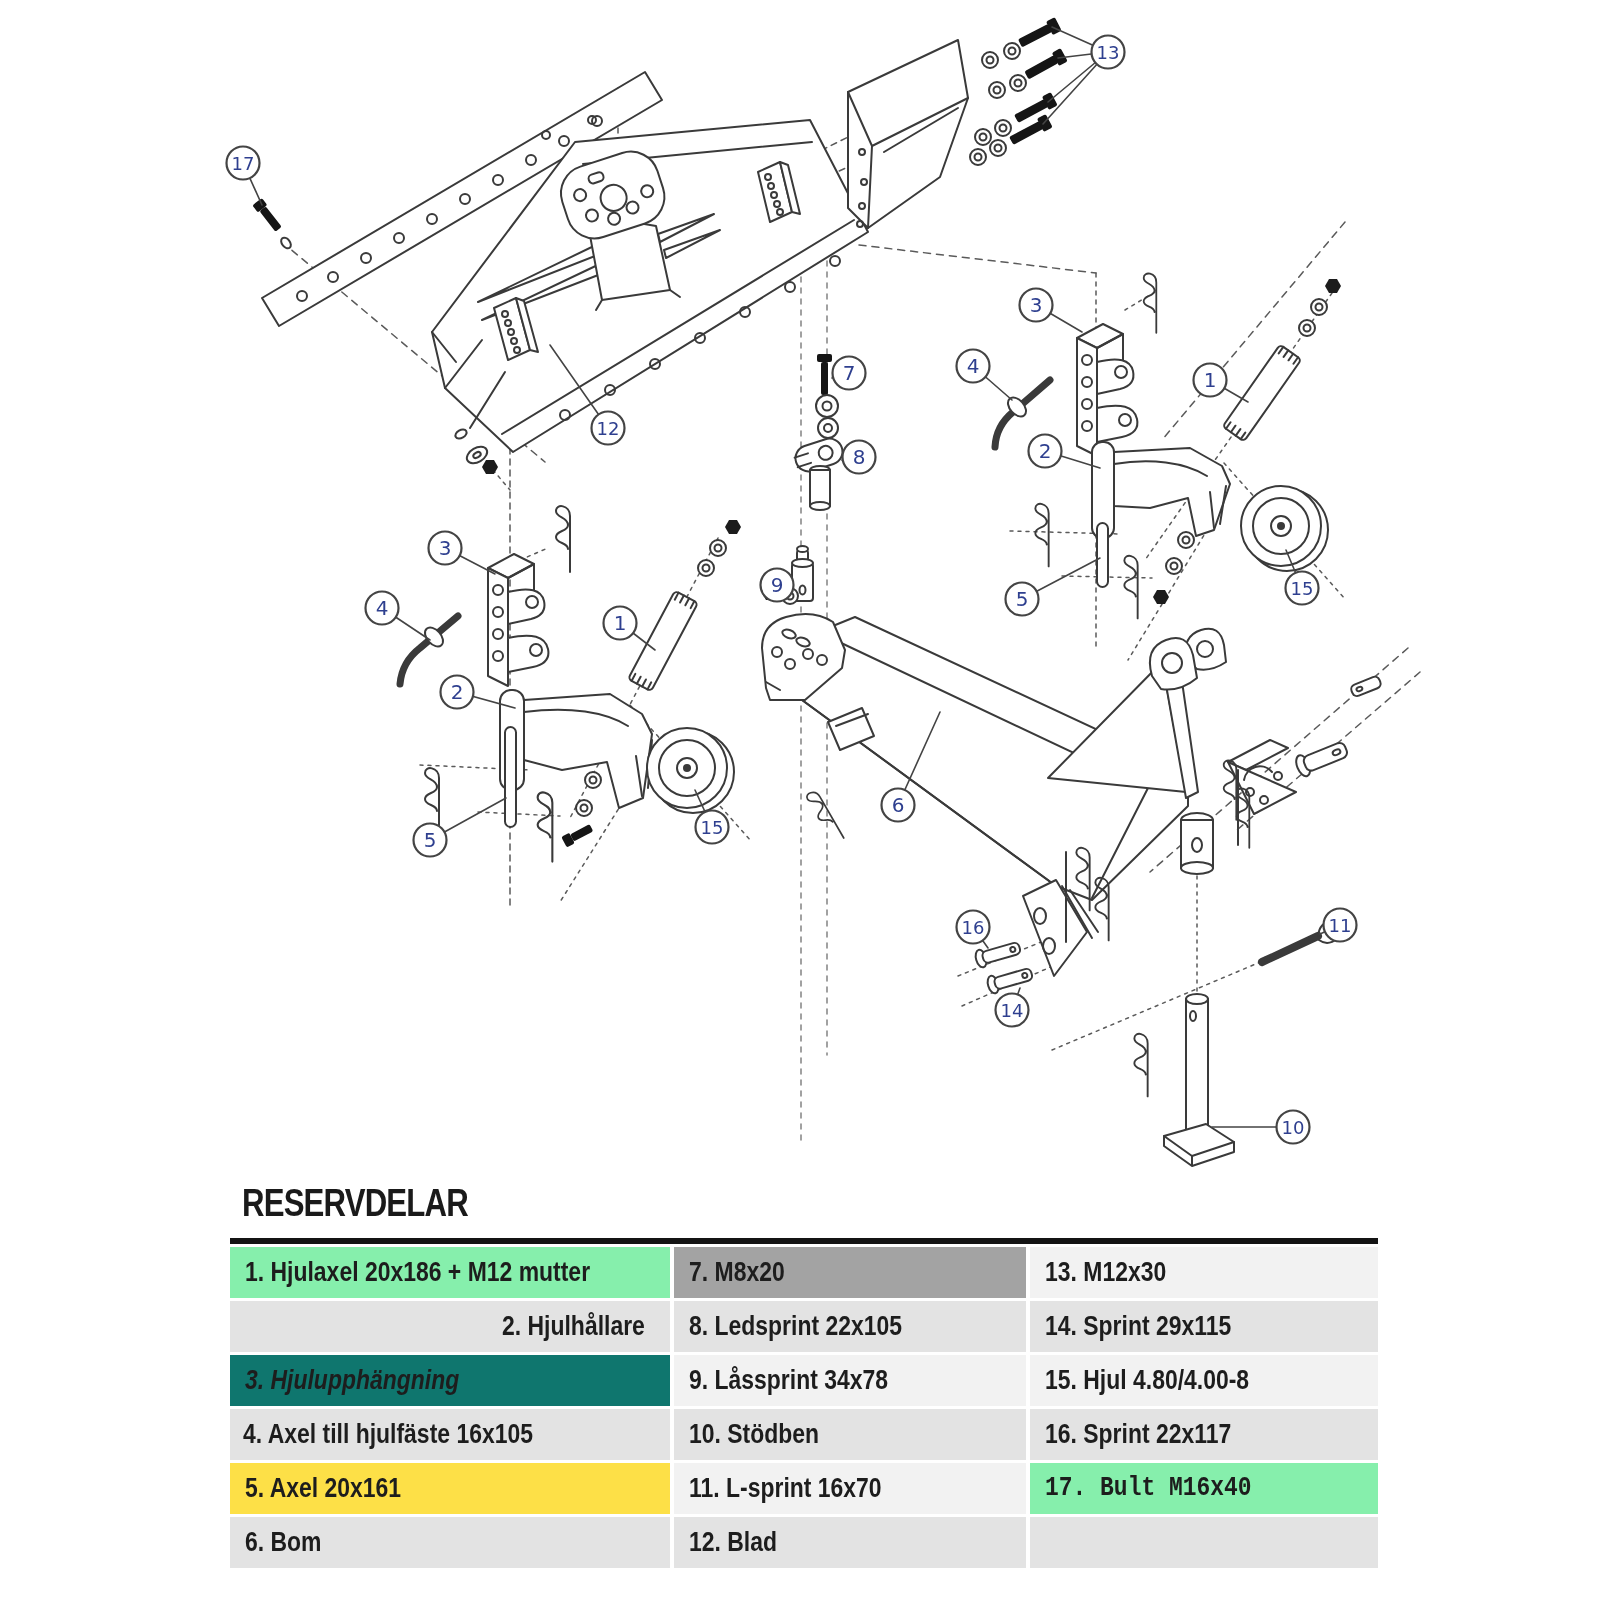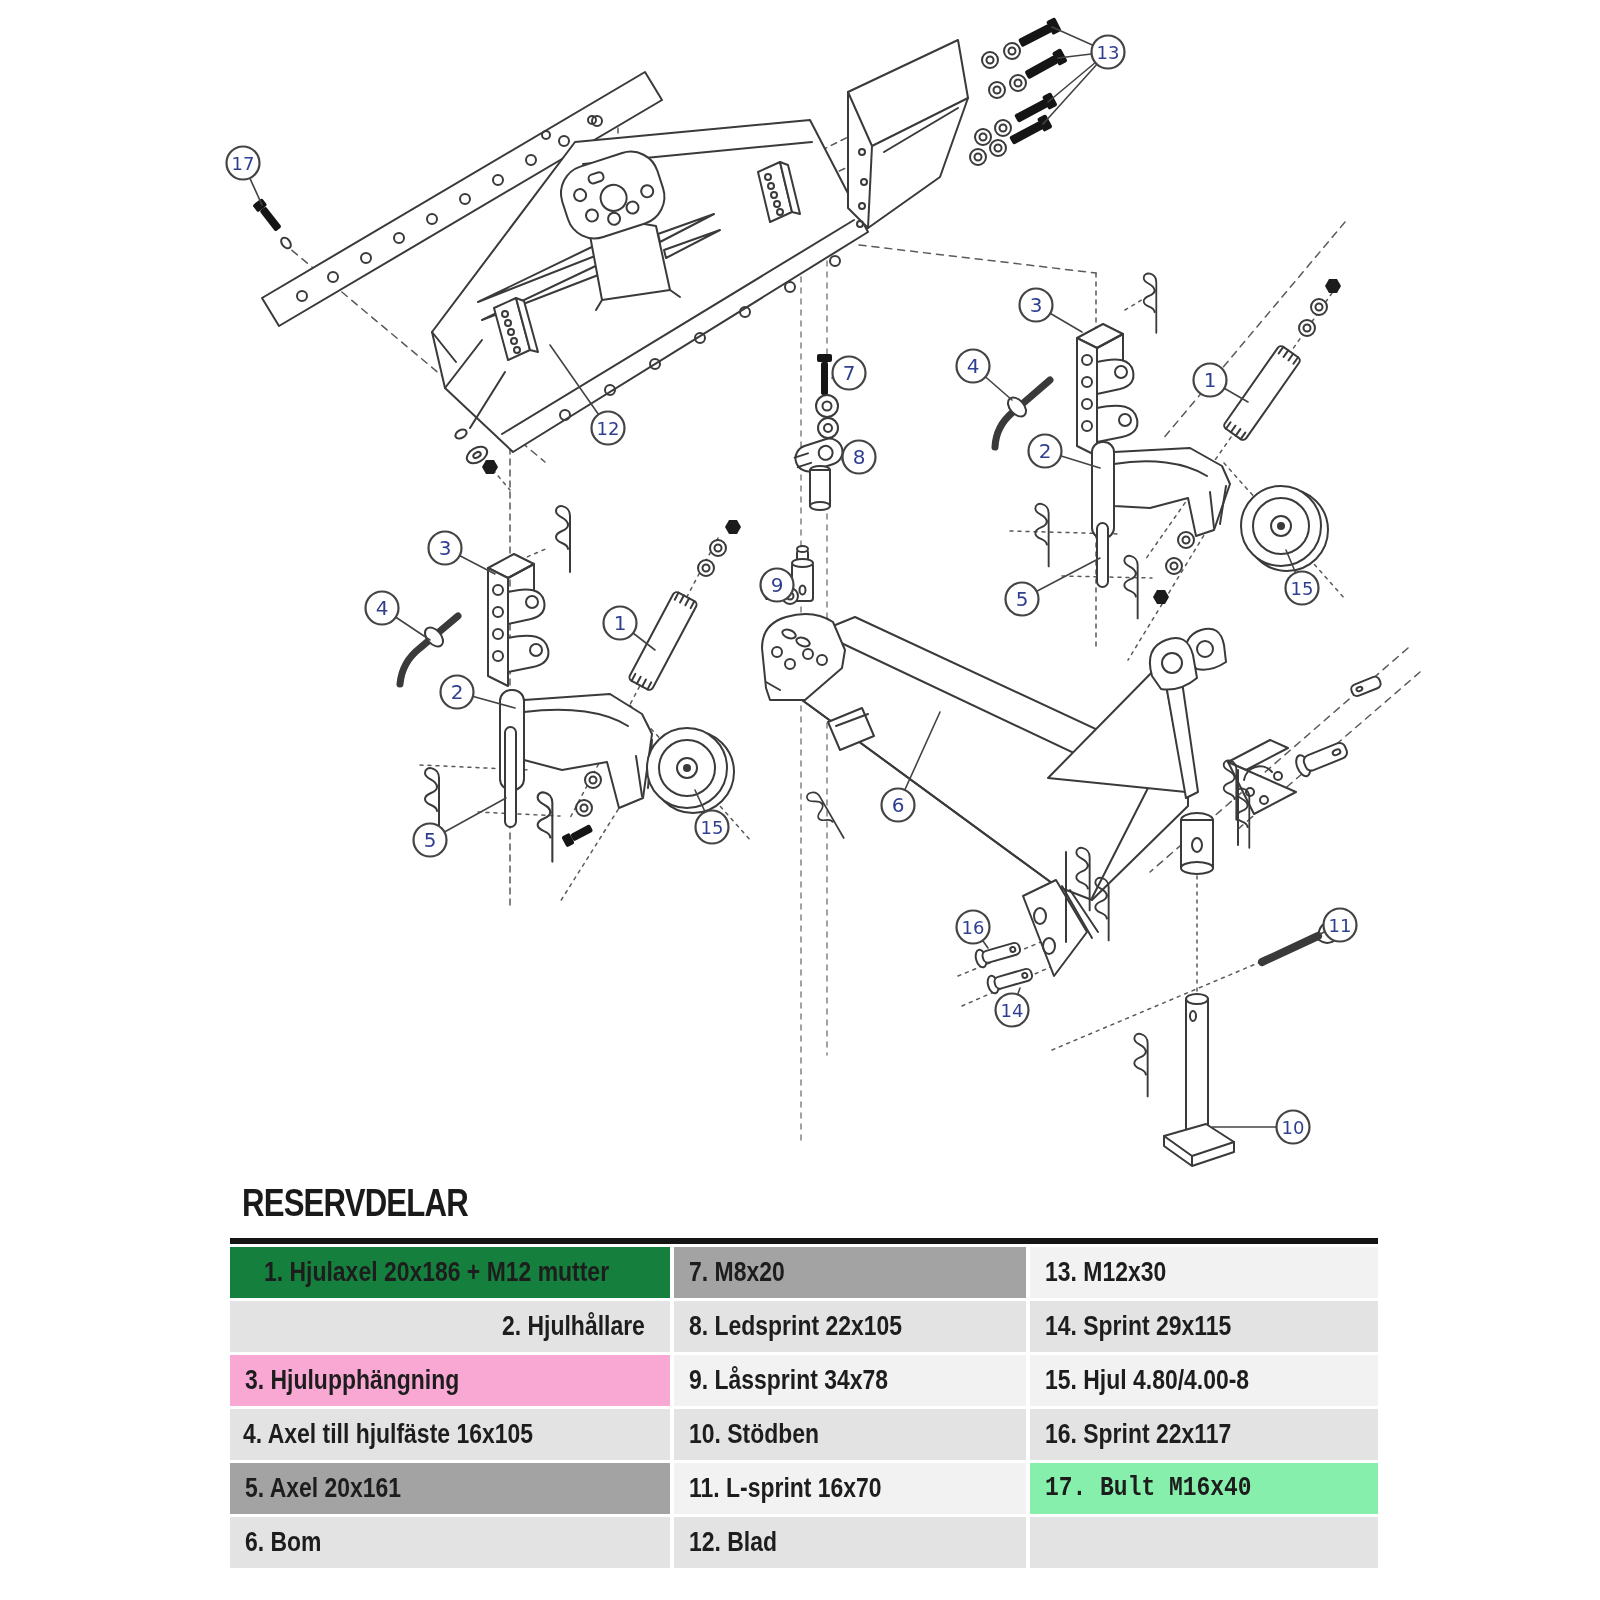--- a/index.html
+++ b/index.html
@@ -475,33 +475,33 @@
         <text x="1340" y="925" text-anchor="middle" dominant-baseline="central" font-size="18" fill="#2e3f8f" stroke="none">11</text>
         <line x1="1293" y1="1127" x2="1212" y2="1127" stroke="#444444" stroke-width="1.6"></line>
         <circle cx="1293" cy="1127" r="16.5" fill="#ffffff" stroke="#444444" stroke-width="2.2"></circle>
         <text x="1293" y="1127" text-anchor="middle" dominant-baseline="central" font-size="18" fill="#2e3f8f" stroke="none">10</text>
       </g>
 </svg>
 
 <div id="parts">
   <div id="parts-title">RESERVDELAR</div>
   <div id="parts-grid">
-        <div class="cell" style="background: #15803d; text-align: right;"><span class="cond">1. Hjulaxel 20x186 + M12 mutter</span></div>
+        <div class="cell" style="background: #86efac;"><span class="cond">1. Hjulaxel 20x186 + M12 mutter</span></div>
         <div class="cell" style="background: #a3a3a3;"><span class="cond">7. M8x20</span></div>
         <div class="cell" style="background: rgb(242, 242, 242);"><span class="cond">13. M12x30</span></div>
         <div class="cell" style="background: rgb(227, 227, 227); text-align: right;"><span class="cond">2. Hjulhållare</span></div>
         <div class="cell" style="background: rgb(227, 227, 227);"><span class="cond">8. Ledsprint 22x105</span></div>
         <div class="cell" style="background: rgb(227, 227, 227);"><span class="cond">14. Sprint 29x115</span></div>
-        <div class="cell" style="background: #f9a8d4;"><span class="cond">3. Hjulupphängning</span></div>
+        <div class="cell" style="background: #0f766e; font-style: italic;"><span class="cond">3. Hjulupphängning</span></div>
         <div class="cell" style="background: rgb(242, 242, 242);"><span class="cond">9. Låssprint 34x78</span></div>
         <div class="cell" style="background: rgb(242, 242, 242);"><span class="cond">15. Hjul 4.80/4.00-8</span></div>
         <div class="cell" style="background: rgb(227, 227, 227); padding-left: 13px;"><span class="cond">4. Axel till hjulfäste 16x105</span></div>
         <div class="cell" style="background: rgb(227, 227, 227);"><span class="cond">10. Stödben</span></div>
         <div class="cell" style="background: rgb(227, 227, 227); text-decoration: underline;"><span class="cond">16. Sprint 22x117</span></div>
-        <div class="cell" style="background: #a3a3a3;"><span class="cond">5. Axel 20x161</span></div>
+        <div class="cell" style="background: #fde047;"><span class="cond">5. Axel 20x161</span></div>
         <div class="cell" style="background: rgb(242, 242, 242);"><span class="cond">11. L-sprint 16x70</span></div>
         <div class="cell" style="background: #86efac; font-family: Liberation Mono, monospace;"><span class="cond">17. Bult M16x40</span></div>
         <div class="cell" style="background: rgb(227, 227, 227);"><span class="cond">6. Bom</span></div>
         <div class="cell" style="background: rgb(227, 227, 227);"><span class="cond">12. Blad</span></div>
         <div class="cell" style="background: rgb(227, 227, 227);"><span class="cond"></span></div>
       </div>
 </div>
 
 </div>
 

